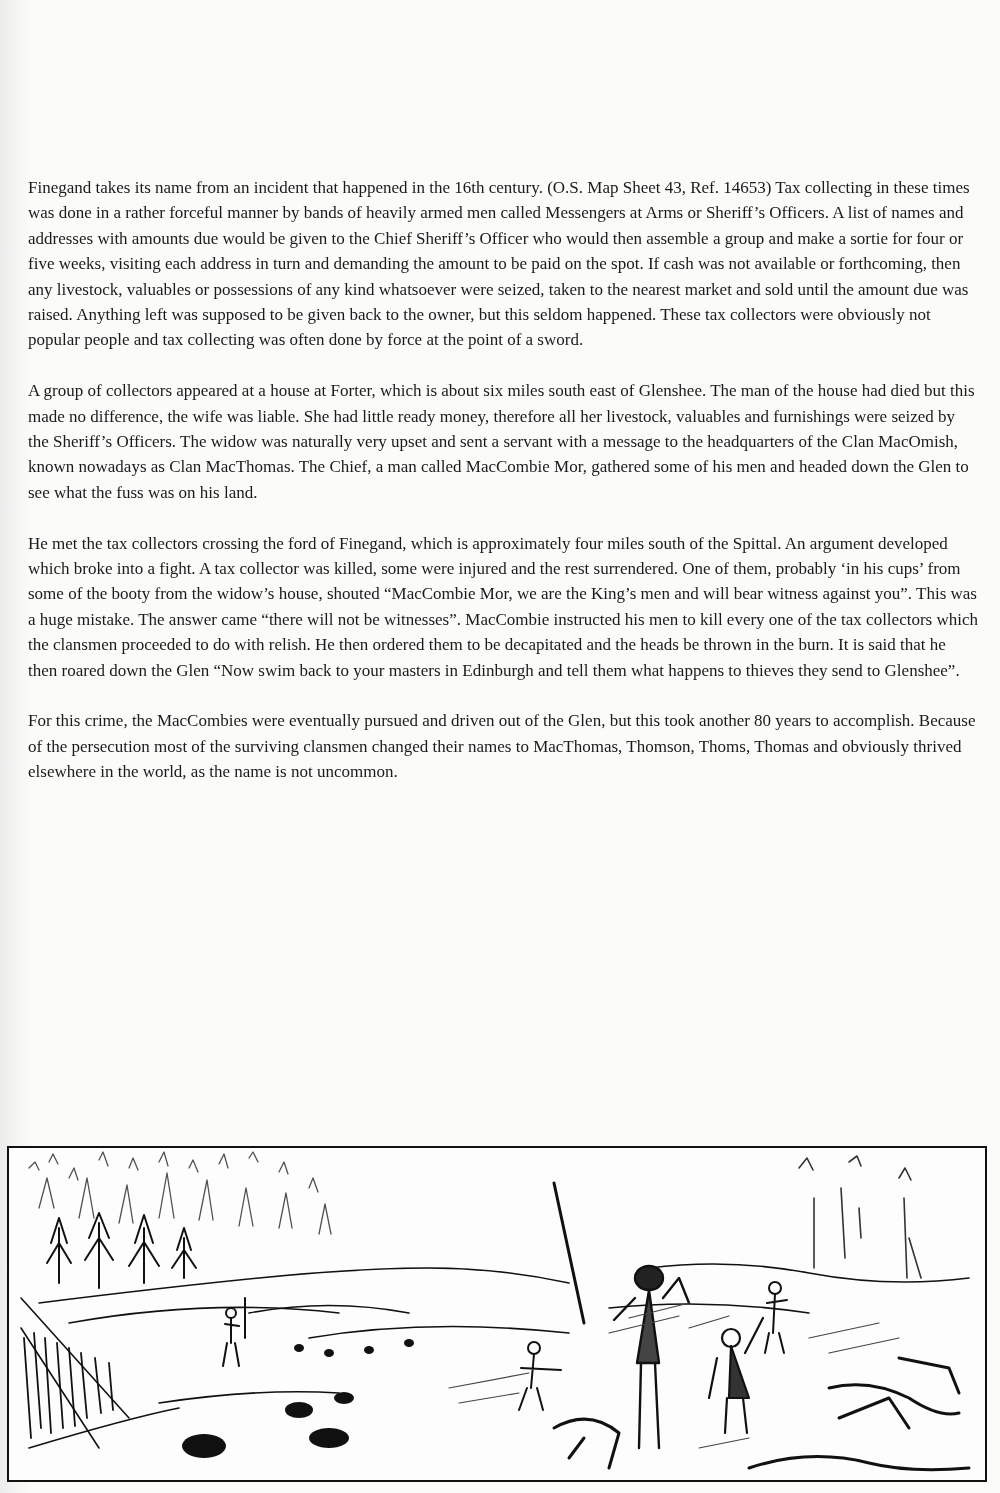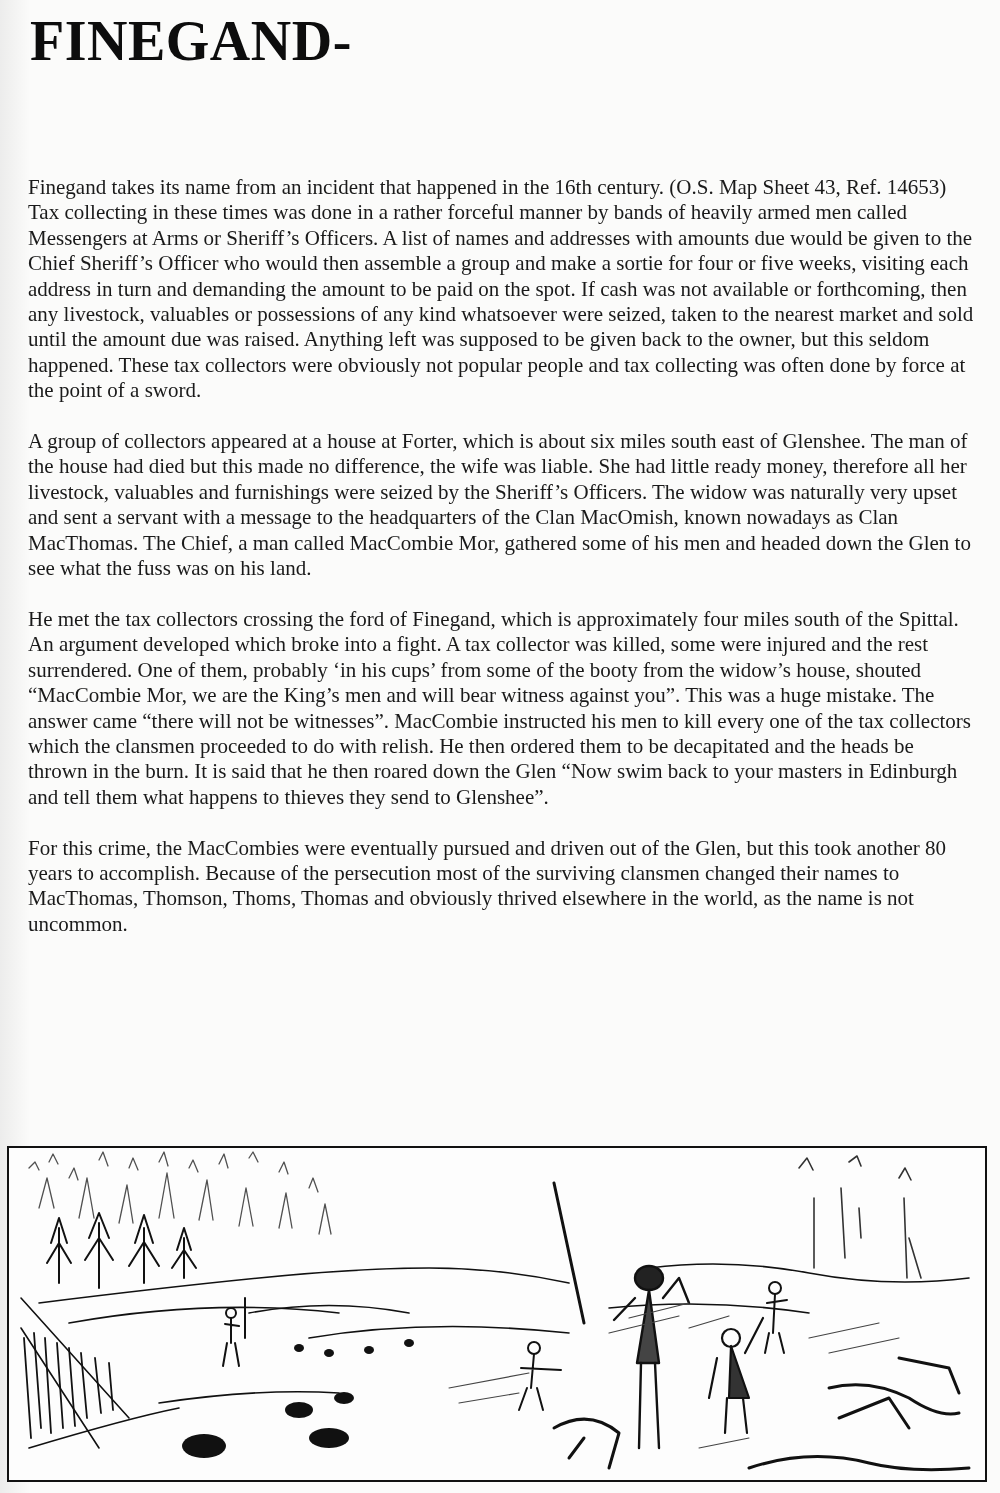--- a/index.html
+++ b/index.html
@@ -21,41 +21,40 @@
     font-family: "Liberation Serif", "DejaVu Serif", serif;
     font-weight: bold;
     font-size: 56px;
     line-height: 62px;
     letter-spacing: 0.5px;
     color: #0d0d0d;
   }
   .title span { display: block; }
   .body-text {
     position: absolute; left: 28px; top: 175px; width: 950px;
-    font-size: 21px;
+    font-size: 17px;
     line-height: 25.4px;
     color: #1a1a1a;
   }
   .body-text p { margin: 0 0 25.4px 0; }
   .illus {
     position: absolute; left: 7px; top: 1146px; width: 980px; height: 336px;
     border: 2px solid #111;
     box-sizing: border-box;
     background: #fdfdfd;
     overflow: hidden;
   }
   .illus svg { display: block; }
 </style>
 </head>
 <body>
 
 <div class="page-shade"></div>
 
 <h1 class="title">
-  <span>FINEGAND-</span>
 </h1>
 
 <div class="body-text">
   <p>Finegand takes its name from an incident that happened in the 16th century.  (O.S. Map Sheet 43, Ref. 14653)  Tax collecting in these times was done in a rather forceful manner by bands of heavily armed men called Messengers at Arms or Sheriff’s Officers.  A list of names and addresses with amounts due would be given to the Chief Sheriff’s Officer who would then assemble a group and make a sortie for four or five weeks, visiting each address in turn and demanding the amount to be paid on the spot.  If cash was not available or forthcoming, then any livestock, valuables or possessions of any kind whatsoever were seized, taken to the nearest market and sold until the amount due was raised.  Anything left was supposed to be given back to the owner, but this seldom happened.  These tax collectors were obviously not popular people and tax collecting was often done by force at the point of a sword.</p>
   <p>A group of collectors appeared at a house at Forter, which is about six miles south east of Glenshee.  The man of the house had died but this made no difference, the wife was liable.  She had little ready money, therefore all her livestock, valuables and furnishings were seized by the Sheriff’s Officers.  The widow was naturally very upset and sent a servant with a message to the headquarters of the Clan MacOmish, known nowadays as Clan MacThomas.  The Chief, a man called MacCombie Mor, gathered some of his men and headed down the Glen to see what the fuss was on his land.</p>
   <p>He met the tax collectors crossing the ford of Finegand, which is approximately four miles south of the Spittal.  An argument developed which broke into a fight.  A tax collector was killed, some were injured and the rest surrendered. One of them, probably ‘in his cups’ from some of the booty from the widow’s house, shouted “MacCombie Mor, we are the King’s men and will bear witness against you”.  This was a huge mistake.  The answer came “there will not be witnesses”.  MacCombie instructed his men to kill every one of the tax collectors which the clansmen proceeded to do with relish.  He then ordered them to be decapitated and the heads be thrown in the burn.  It is said that he then roared down the Glen “Now swim back to your masters in Edinburgh and tell them what happens to thieves they send to Glenshee”.</p>
   <p>For this crime, the MacCombies were eventually pursued and driven out of the Glen, but this took another 80 years to accomplish.  Because of the persecution most of the surviving clansmen changed their names to MacThomas, Thomson, Thoms, Thomas and obviously thrived elsewhere in the world, as the name is not uncommon.</p>
 </div>
 
 <div class="illus">

